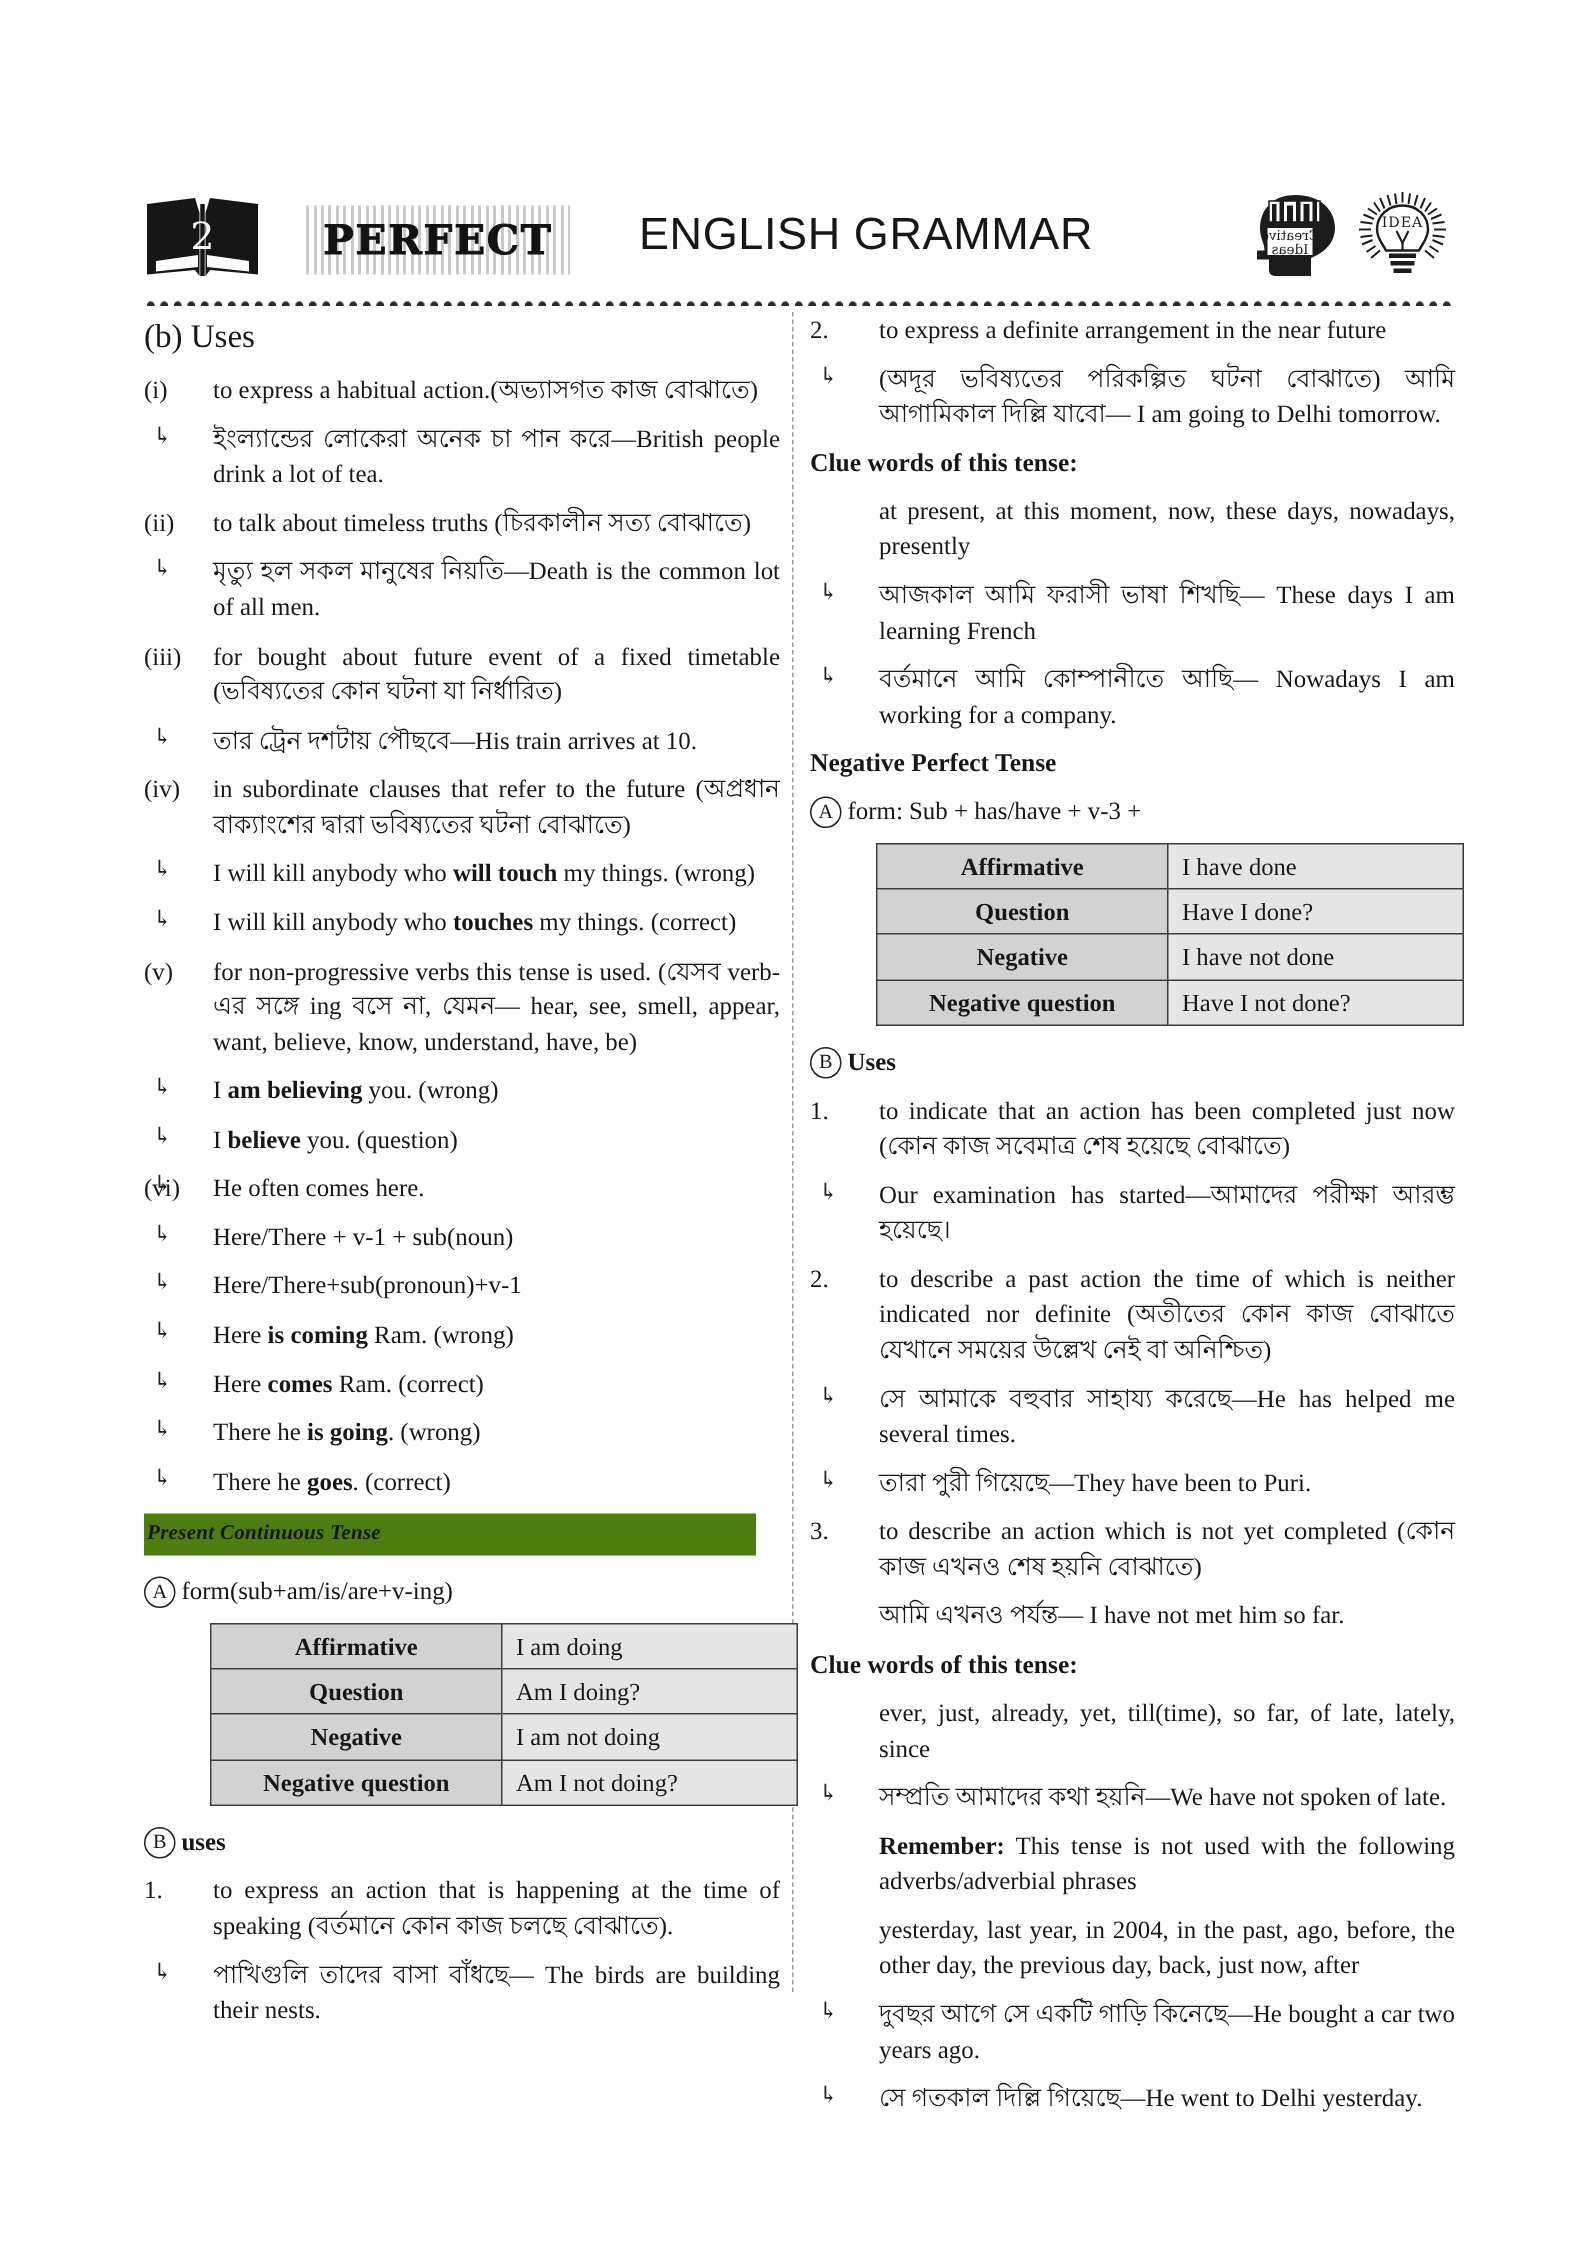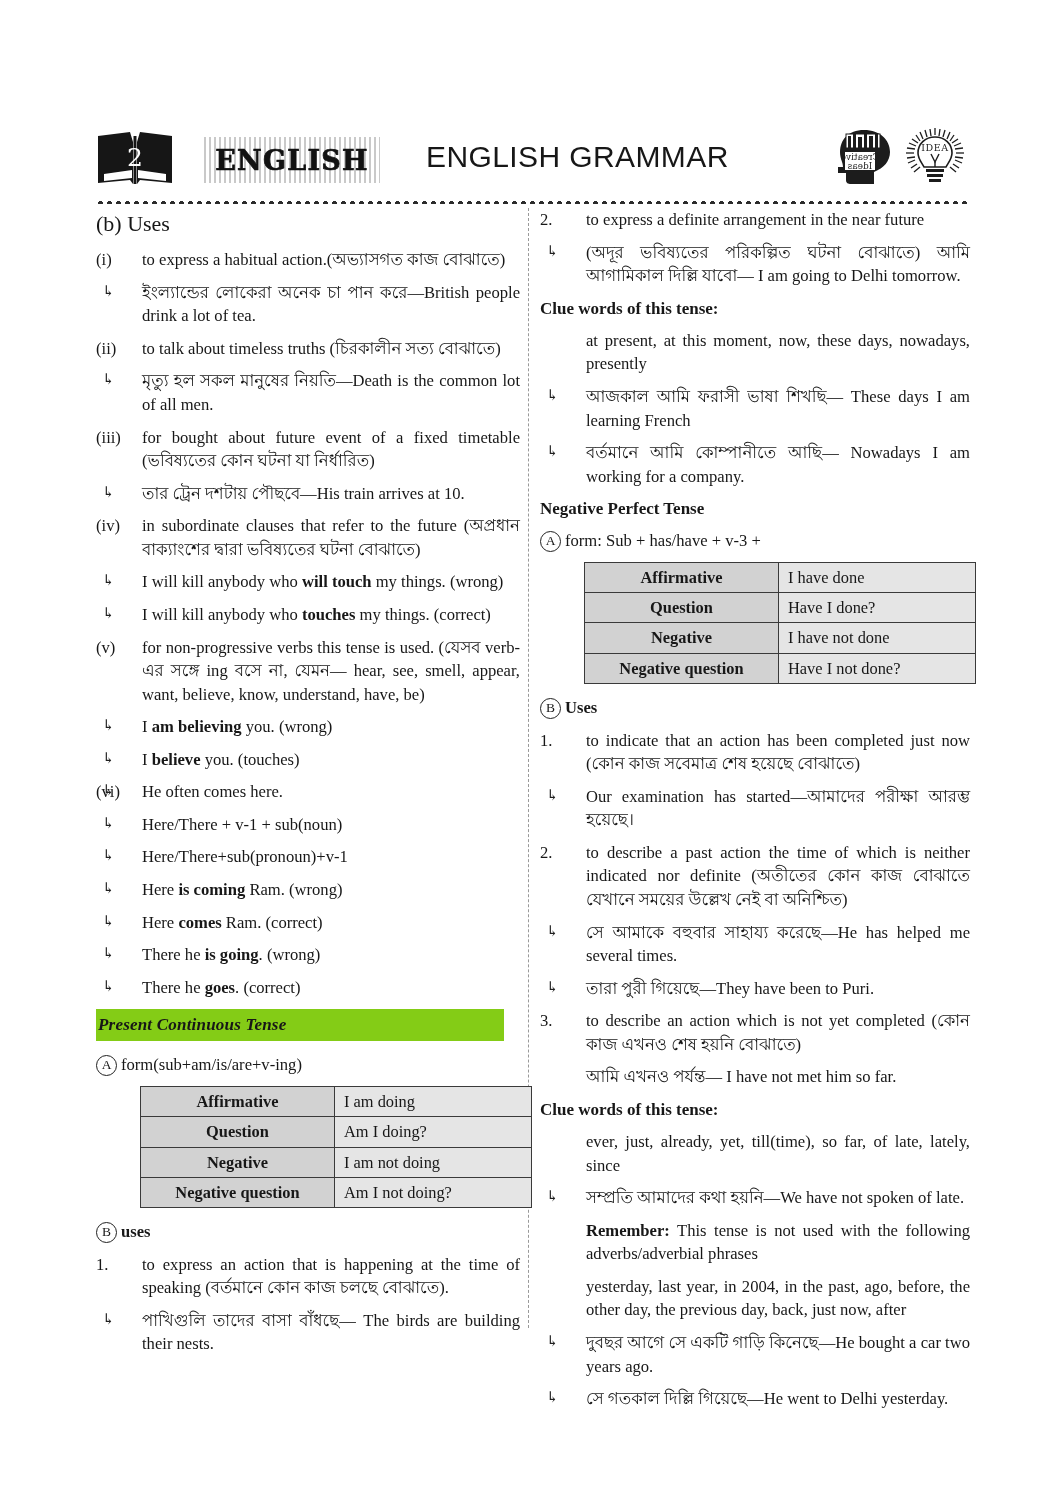--- a/index.html
+++ b/index.html
@@ -129,24 +129,24 @@
   .indent { padding-left: 46px; text-align: justify; }
   b, .b { font-weight: bold; }
   .heading-b { font-weight: normal; font-size: 22px; }
 
   .section-title {
     font-weight: bold;
     font-size: 17px;
     margin: 7px 0 8px 0;
   }
   .band {
-    background: #84cc16;
+    background: #4d7c0f;
     font-style: italic;
     font-weight: bold;
-    font-size: 17px;
+    font-size: 14px;
     padding: 4px 6px 4px 2px;
     margin: 10px 16px 12px 0;
     letter-spacing: 0.2px;
   }
 
   
   .circ {
     display: inline-block;
     width: 19px; height: 19px;
     line-height: 17px;
@@ -194,21 +194,21 @@
         <path d="M2 6 L34 2 L37 12 L37 54 L34 50 L2 53 Z" fill="#161616"></path>
         <path d="M76 6 L44 2 L41 12 L41 54 L44 50 L76 53 Z" fill="#161616"></path>
         <rect x="37.5" y="6" width="3" height="48" fill="#161616"></rect>
         <path d="M8 44 L36 40 L36 48 L8 51 Z" fill="#ffffff"></path>
         <path d="M70 44 L42 40 L42 48 L70 51 Z" fill="#ffffff"></path>
         <text x="39" y="36" font-family="DejaVu Serif, serif" font-size="25" fill="#ffffff" text-anchor="middle">2</text>
       </svg>
     </div>
 
     <div class="perfect-box">
-      <span>ENGLISH</span>
+      <span>PERFECT</span>
     </div>
 
     <div class="grammar-title">ENGLISH GRAMMAR</div>
 
     <div class="head-logos">
       <span class="logo-head">
         <svg width="62" height="58" viewBox="0 0 62 58">
           <path d="M30 2 C14 2 6 12 6 24 C6 31 9 34 9 39 L4 39 L4 45 L12 45 L12 52
                    C12 55 14 56 17 56 L40 56 L40 44 C50 40 56 33 56 24 C56 12 46 2 30 2 Z" fill="#1c1c1c"></path>
           <rect x="12" y="6" width="34" height="14" fill="#ffffff" stroke="#1c1c1c" stroke-width="1"></rect>
@@ -318,21 +318,21 @@
       <span class="mk">(v)</span>
       <span>for non-progressive verbs this tense is used. (যেসব verb-এর সঙ্গে ing বসে না, যেমন— hear, see, smell, appear, want, believe, know, understand, have, be)</span>
     </div>
 
     <div class="hang arrow blk">
       <span class="mk">↳</span>
       <span><span>I </span><b>am believing</b><span> you. (wrong)</span></span>
     </div>
     <div class="hang arrow blk">
       <span class="mk">↳</span>
-      <span><span>I </span><b>believe</b><span> you. (touches)</span></span>
+      <span><span>I </span><b>believe</b><span> you. (question)</span></span>
     </div>
 
     <div class="hang blk">
       <span class="mk">(vi)</span>
     </div>
 
     <div class="hang arrow blk">
       <span class="mk">↳</span>
       <span>He often comes here.</span>
     </div>

